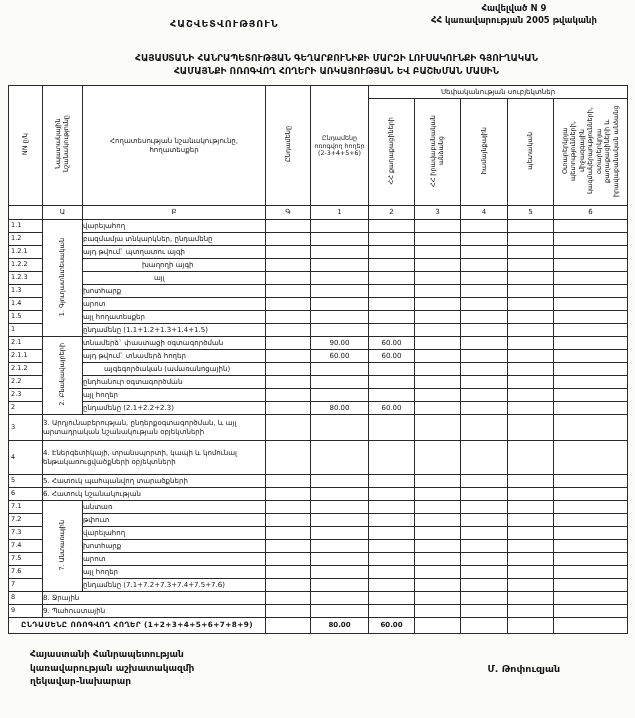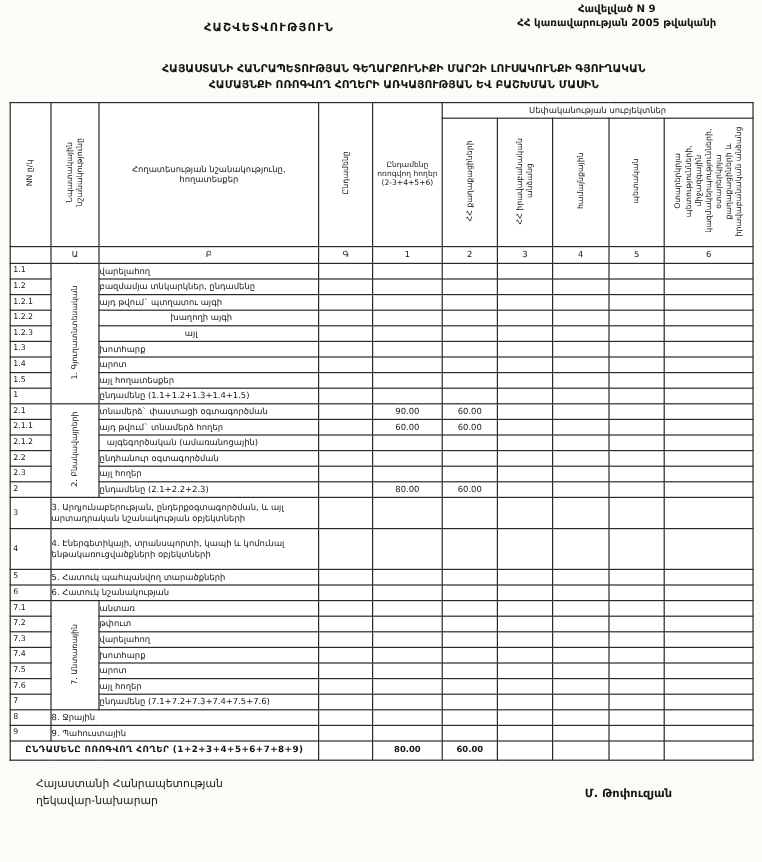--- a/index.html
+++ b/index.html
@@ -63,21 +63,21 @@
   .val-cell { text-align:center; font-size:7px; }
 
   tbody tr:nth-child(16) { height:26px; }   
   tbody tr:nth-child(17) { height:34px; }   
   tbody tr:nth-child(29) { height:16px; }   
   .total-label { text-align:center; font-weight:bold; font-size:7.3px; letter-spacing:.4px; }
   tbody tr:nth-child(29) .val-cell { font-weight:bold; }
 
   
   .footer { display:flex; margin:14px 0 0 30px; }
-  .footer-left { font-weight:normal; font-size:9px; line-height:1.5; }
+  .footer-left { font-weight:bold; font-size:9px; line-height:1.5; }
   .footer-right { font-weight:bold; font-size:9.5px; margin-left:auto; margin-right:75px; align-self:center; }
 </style>
 </head>
 <body>
 
 <div class="page">
 
   <div class="top">
     <div class="report-label">ՀԱՇՎԵՏՎՈՒԹՅՈՒՆ</div>
     <div class="appendix">
@@ -252,21 +252,21 @@
           <td class="val-cell"></td>
           <td class="val-cell">60.00</td>
           <td class="val-cell">60.00</td>
           <td class="val-cell"></td>
           <td class="val-cell"></td>
           <td class="val-cell"></td>
           <td class="val-cell"></td>
         </tr>
         <tr>
           <td class="nn-cell">2.1.2</td>
-          <td class="label-cell" style="padding-left: 6px;">այգեգործական (ամառանոցային)</td>
+          <td class="label-cell" style="padding-left: 21px;">այգեգործական (ամառանոցային)</td>
           <td class="val-cell"></td>
           <td class="val-cell"></td>
           <td class="val-cell"></td>
           <td class="val-cell"></td>
           <td class="val-cell"></td>
           <td class="val-cell"></td>
           <td class="val-cell"></td>
         </tr>
         <tr>
           <td class="nn-cell">2.2</td>
@@ -454,18 +454,19 @@
           <td class="val-cell"></td>
           <td class="val-cell"></td>
           <td class="val-cell"></td>
         </tr>
       </tbody>
   </table>
 
   <div class="footer">
     <div class="footer-left">
       <div>Հայաստանի Հանրապետության</div>
+      <div>կառավարության աշխատակազմի</div>
       <div>ղեկավար-նախարար</div>
     </div>
     <div class="footer-right">Մ. Թոփուզյան</div>
   </div>
 
 </div>
 
 </body></html>

